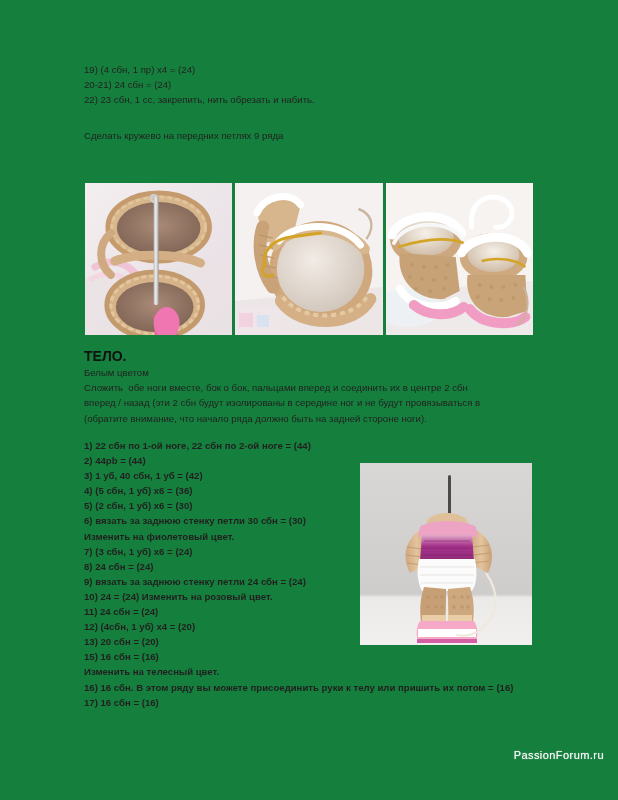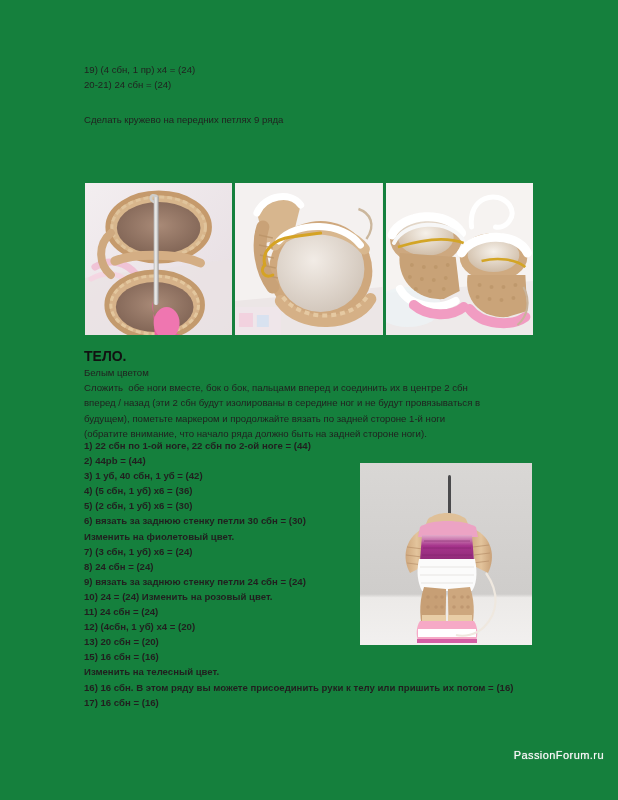--- a/index.html
+++ b/index.html
@@ -101,20 +101,21 @@
   }
 </style>
 </head>
 <body>
 
 <div class="page">
 
   <div class="content">
     <span class="txt-line">19) (4 сбн, 1 пр) х4 = (24)</span>
     <span class="txt-line">20-21) 24 сбн = (24)</span>
+    <span class="txt-line">22) 23 сбн, 1 сс, закрепить, нить обрезать и набить.</span>
     <div class="gap-lg"></div>
     <span class="txt-line">Сделать кружево на передних петлях 9 ряда</span>
   </div>
 
   <div class="photo-row">
 
     <div class="photo">
       <svg viewBox="0 0 148 152" preserveAspectRatio="none">
         <defs>
           <linearGradient id="bg1" x1="0" y1="0" x2="1" y2="1">
@@ -253,21 +254,20 @@
         <path d="M138 104 C146 118 142 134 132 142" stroke="#c9b49b" stroke-width="2" fill="none"></path>
       </svg>
     </div>
   </div>
 
   <div class="body-sec">
     <span class="bold-head">ТЕЛО.</span>
     <span class="txt-line">Белым цветом</span>
     <span class="txt-line">Сложить  обе ноги вместе, бок о бок, пальцами вперед и соединить их в центре 2 сбн</span>
     <span class="txt-line">вперед / назад (эти 2 сбн будут изолированы в середине ног и не будут провязываться в</span>
-    <span class="txt-line">будущем), пометьте маркером и продолжайте вязать по задней стороне 1-й ноги</span>
     <span class="txt-line">(обратите внимание, что начало ряда должно быть на задней стороне ноги).</span>
   </div>
 
   <div class="list-wrap">
     <span class="txt-line">1) 22 сбн по 1-ой ноге, 22 сбн по 2-ой ноге = (44)</span>
     <span class="txt-line">2) 44pb = (44)</span>
     <span class="txt-line">3) 1 уб, 40 сбн, 1 уб = (42)</span>
     <span class="txt-line">4) (5 сбн, 1 уб) х6 = (36)</span>
     <span class="txt-line">5) (2 сбн, 1 уб) х6 = (30)</span>
     <span class="txt-line">6) вязать за заднюю стенку петли 30 сбн = (30)</span>

